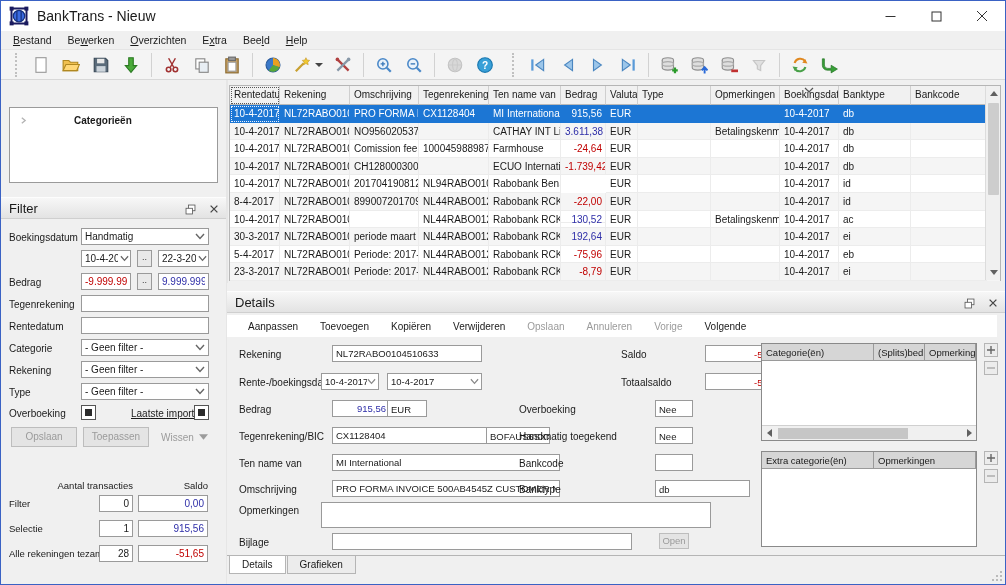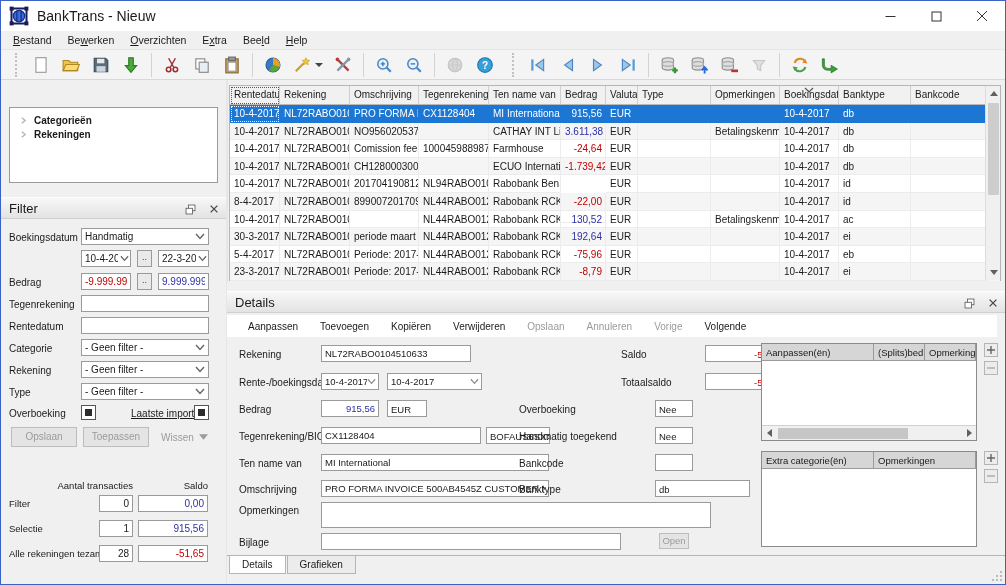--- a/index.html
+++ b/index.html
@@ -39,21 +39,21 @@
                   border-top:1px solid #fdfdfd; border-bottom:1px solid #cfcfcf; }
   .panel-title { position:absolute; left:8px; top:3px; font-size:13px; }
   .ph-icons { position:absolute; right:4px; top:3px; display:flex; gap:8px; }
   .ph-icons span { width:16px; height:16px; display:flex; align-items:center; justify-content:center; }
 
   .tree-box { position:absolute; left:8px; right:8px; top:27px; bottom:14px; background:#fff;
               border:1px solid #9a9a9a; padding:5px 0; }
   .tree-item { display:flex; align-items:center; height:14px; padding-left:4px; font-weight:bold; }
   .tree-item .chev { width:18px; display:flex; justify-content:center; }
   .tree-item .noc  { width:18px; }
-  .tree-item .tl { padding-left:2px; }
+  .tree-item .tl { padding-left:2px;margin-left:40px; }
 
   .flabel { position:absolute; left:8px; font-size:10px; }
   .finput, .fcombo { position:absolute; height:17px; border:1px solid #9a9a9a; background:#fff;
               font:10px "Liberation Sans",sans-serif; padding:0 3px; color:#1a1a1a; }
   .fcombo { display:flex; align-items:center; overflow:hidden; white-space:nowrap; }
   .fcombo .cv { flex:1; overflow:hidden; }
   .fcombo svg { flex:none; margin-left:2px; }
   .dotbtn { position:absolute; height:17px; width:15px; border:1px solid #9a9a9a; background:#e9e9e9;
             font-size:9px; text-align:center; line-height:13px; color:#333; }
   .num { text-align:right; }
@@ -95,21 +95,21 @@
   .vthumb { position:absolute; left:2px; width:11px; background:#cdcdcd; border-radius:1px; }
 
   
   .details { position:absolute; left:226px; top:290px; width:778px; height:293px; background:#f0f0f0; }
   .dtoolbar { position:absolute; left:0; right:8px; top:24px; height:22px; background:#fff;
               display:flex; align-items:center; padding-left:10px; }
   .dt-item { padding:3px 11px; font-size:10px; }
   .dt-item.disabled { color:#9b9b9b; }
   .dlabel { position:absolute; font-size:10px; }
   .din { position:absolute; height:17px; border:1px solid #9a9a9a; background:#fff;
-         font:9.5px "Liberation Sans",sans-serif; padding:0 3px; color:#1a1a1a; }
+         font:9.5px "Liberation Sans",sans-serif; padding:0 3px; color:#1a1a1a;margin-left:11px; }
   .dbox { position:absolute; height:17px; border:1px solid #9a9a9a; background:#fff;
           font-size:9.5px; padding:2.5px 3px 0 3px; overflow:hidden; white-space:nowrap; }
   .dcombo { position:absolute; height:17px; border:1px solid #9a9a9a; background:#fff;
             display:flex; align-items:center; font-size:9.5px; padding:0 2px 0 3px; overflow:hidden; }
   .dcombo .cv { flex:1; overflow:hidden; white-space:nowrap; }
   .dtext { position:absolute; border:1px solid #9a9a9a; background:#fff; }
   .openbtn { position:absolute; width:30px; height:16px; background:#e4e4e4; border:1px solid #bdbdbd;
              color:#9b9b9b; font-size:9.5px; text-align:center; line-height:14px; }
 
   .cat-table { position:absolute; background:#fff; border:1px solid #8a8a8a; }
@@ -347,28 +347,20 @@
   <div class="panel" style="top:79px; height:117px;">
     <div class="tree-box" id="tree">
         <div class="tree-item">
           <span class="chev">
             <svg width="9" height="11" viewBox="0 0 16 16">
               <path d="M5 3 L11 8 L5 13" fill="none" stroke="#b4b4b4" stroke-width="2.4"></path>
             </svg>
           </span>
           <span class="tl">Categorieën</span>
         </div>
-        <div class="tree-item">
-          <span class="chev">
-            <svg width="9" height="11" viewBox="0 0 16 16">
-              <path d="M5 3 L11 8 L5 13" fill="none" stroke="#b4b4b4" stroke-width="2.4"></path>
-            </svg>
-          </span>
-          <span class="tl">Rekeningen</span>
-        </div>
       </div>
   </div>
 
   <div class="panel" style="top:196px; height:252px;">
     <div class="panel-header">
       <span class="panel-title">Filter</span>
       <span class="ph-icons">
         <span>
             <svg width="13" height="13" viewBox="0 0 16 16">
               <rect x="5.5" y="2.5" width="8" height="7" fill="#fff" stroke="#555"></rect>
@@ -706,21 +698,21 @@
     <div class="dbox" style="left:428px; top:109px; width:38px;">Nee</div>
     <span class="dlabel" style="left:292px; top:140px;">Handmatig toegekend</span>
     <div class="dbox" style="left:428px; top:136px; width:38px;">Nee</div>
     <span class="dlabel" style="left:292px; top:167px;">Bankcode</span>
     <div class="dbox" style="left:428px; top:163px; width:38px;"></div>
     <span class="dlabel" style="left:292px; top:193px;">Banktype</span>
     <div class="dbox" style="left:428px; top:189px; width:95px;">db</div>
 
     <div class="cat-table" style="left:534px; top:52px; width:216px; height:98px;">
       <div class="cat-head" id="cat-head">
-          <div class="cat-hcell" style="width: 112px;">Aanpassen(ën)</div>
+          <div class="cat-hcell" style="width: 112px;">Categorie(ën)</div>
           <div class="cat-hcell" style="width: 51px;">(Splits)bedrag</div>
           <div class="cat-hcell" style="width: 51px;">Opmerkingen</div>
         </div>
       <div class="hscroll" style="left:0; right:0; bottom:0;">
         <div class="sb-btn" style="left:0; width:14px; height:14px;">
             <svg width="5" height="8" viewBox="0 0 5 8">
               <path d="M5 0 L0 4 L5 8 Z" fill="#606060"></path>
             </svg>
           </div>
         <div class="hthumb" style="left:16px; width:130px;"></div>

